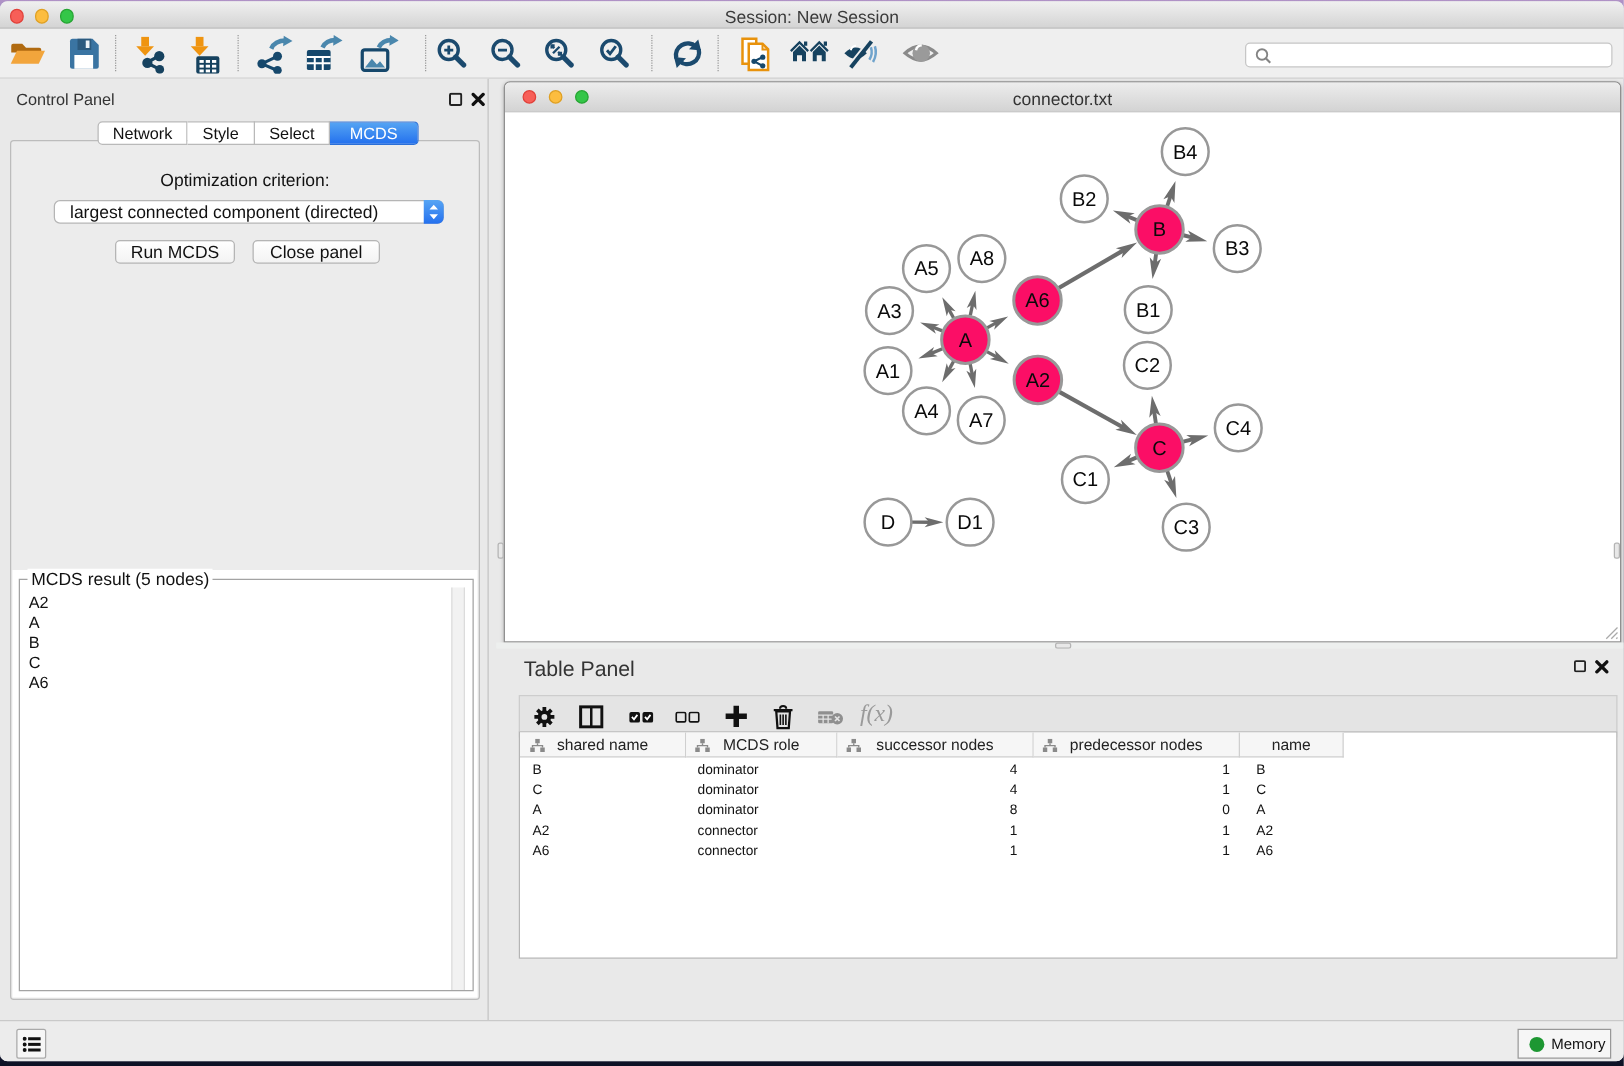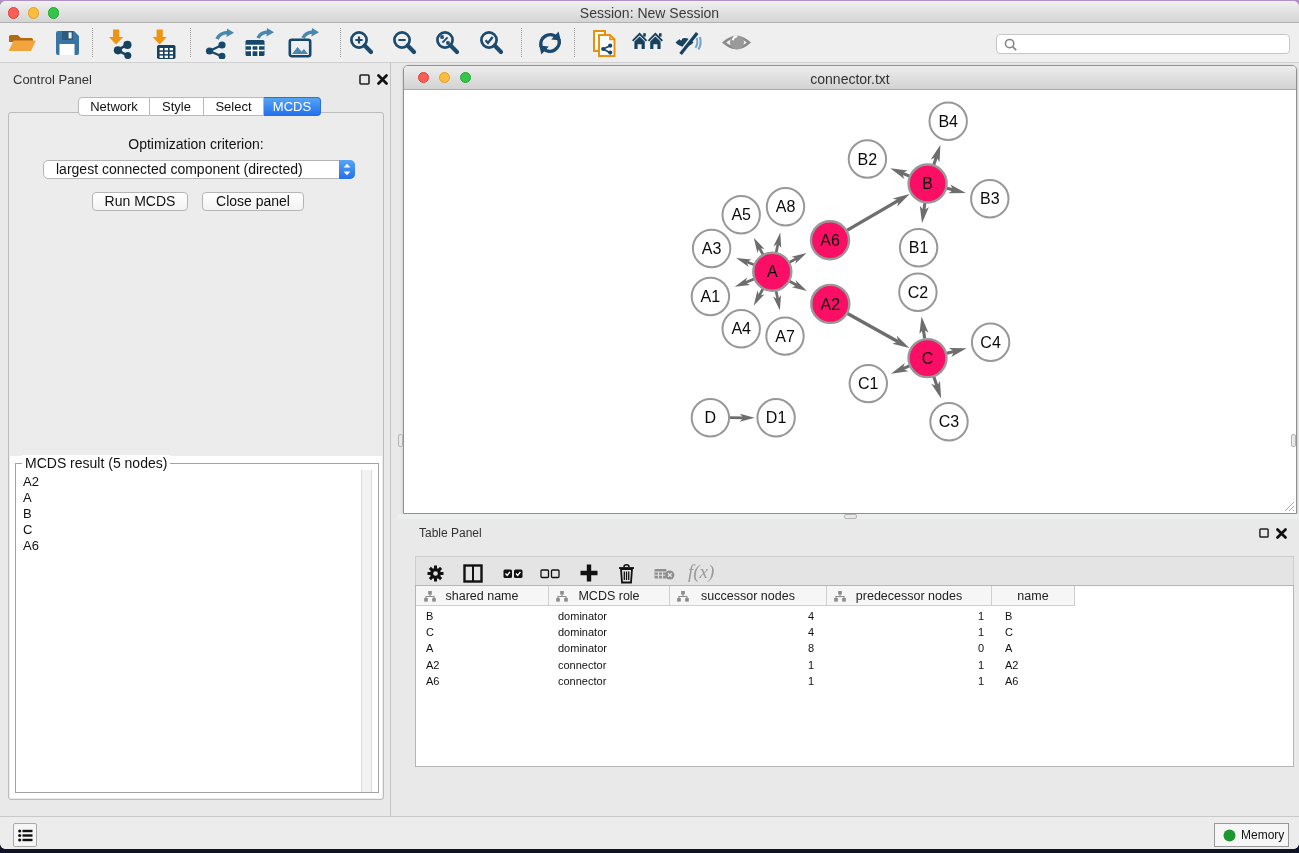--- a/index.html
+++ b/index.html
@@ -27,21 +27,21 @@
 #legend{position:absolute;left:6px;top:-9px;background:#fff;font-size:14px;color:#111;padding:0 3px;}
 #mlist{position:absolute;left:7px;top:10px;font-size:13px;color:#111;line-height:16px;}
 #lscroll{position:absolute;right:6px;top:6px;width:11px;height:322px;background:#f2f2f2;border-left:1px solid #dcdcdc;border-right:1px solid #dcdcdc;}
 #netwin{position:absolute;left:403px;top:64px;width:894px;height:449px;background:#fff;border:1px solid #909090;border-radius:5px 5px 0 0;box-shadow:0 1px 3px rgba(0,0,0,0.18);}
 #nettitle{position:absolute;left:0;top:0;width:100%;height:24px;background:linear-gradient(#ededed,#d3d3d3);border-bottom:1px solid #ababab;border-radius:4px 4px 0 0;}
 .ntl{position:absolute;top:6px;width:11px;height:11px;border-radius:50%;}
 #netname{position:absolute;top:4.5px;width:100%;text-align:center;font-size:14px;color:#333;}
 #graph{position:absolute;left:404px;top:89px;width:892px;height:423px;}
 #divbtn{position:absolute;left:398px;top:433px;width:5px;height:13px;background:#e8e8e8;border:1px solid #b4b4b4;border-radius:2px;}
 #tdock{position:absolute;left:397px;top:518px;width:902px;height:297px;background:#e9e9e9;}
-#tptitle{position:absolute;left:22px;top:7px;font-size:12px;color:#333;}
+#tptitle{position:absolute;left:22px;top:7px;font-size:17px;color:#333;}
 #ttoolbar{position:absolute;left:18px;top:37px;width:879px;height:34px;background:#e4e4e4;border:1px solid #cdcdcd;}
 #tablebox{position:absolute;left:18px;top:66px;width:879px;height:182px;background:#fff;border:1px solid #b5b5b5;}
 .th{position:absolute;top:0;height:20px;background:#f6f6f6;border-right:1px solid #cfcfcf;border-bottom:1px solid #cfcfcf;font-size:12.5px;color:#222;text-align:center;line-height:20px;}
 .td{position:absolute;font-size:11px;color:#111;height:17px;line-height:17px;white-space:pre;}
 #btabs{position:absolute;left:274px;top:271px;height:22px;display:flex;}
 .btab{height:22px;font-size:13px;color:#111;background:#fff;border:1px solid #b9b9b9;border-left:none;display:flex;align-items:center;justify-content:center;}
 .btab.sel{background:linear-gradient(#55a4f3,#2471ee);color:#fff;border-color:#2a6fd8;border-radius:5px 0 0 5px;border-left:1px solid #2a6fd8;}
 .btab.last{border-radius:0 5px 5px 0;}
 #status{position:absolute;left:0;top:815px;width:100%;height:33px;background:#ececec;border-top:1px solid #c9c9c9;}
 #hambtn{position:absolute;left:13px;top:6px;width:24px;height:24px;background:#f6f6f6;border:1px solid #a9a9a9;border-radius:2px;}
@@ -203,21 +203,21 @@
  <svg class="mini" style="left:359px;top:11px" width="11" height="11" viewBox="0 0 11 11">
         <rect x="1" y="1" width="9" height="9" fill="none" stroke="#222" stroke-width="1.6" rx="1"></rect>
       </svg>
  <svg class="mini" style="left:377px;top:11px" width="11" height="11" viewBox="0 0 11 11">
         <path d="M1.5 1.5 L9.5 9.5 M9.5 1.5 L1.5 9.5" stroke="#111" stroke-width="2.7" stroke-linecap="round"></path>
       </svg>
  <div id="tabrow">
   <div class="tab first" style="width:72px">Network</div>
   <div class="tab" style="width:54px">Style</div>
   <div class="tab" style="width:60px">Select</div>
-  <div class="tab sel" style="width:57px">MCDS</div>
+  <div class="tab sel" style="width:71px">MCDS</div>
  </div>
  <div id="cpanel">
   <div id="combo">largest connected component (directed)
     <div id="combobtn"><svg width="16" height="19" viewBox="0 0 16 19">
               <path d="M4.6 7.6 L8 3.7 L11.4 7.6 Z M4.6 11.4 L8 15.3 L11.4 11.4 Z" fill="#fff"></path>
             </svg></div>
   </div>
   <div id="optlabel">Optimization criterion:</div>
   <div class="btn" style="left:83px;width:96px">Run MCDS</div>
   <div class="btn" style="left:193px;width:102px">Close panel</div>

